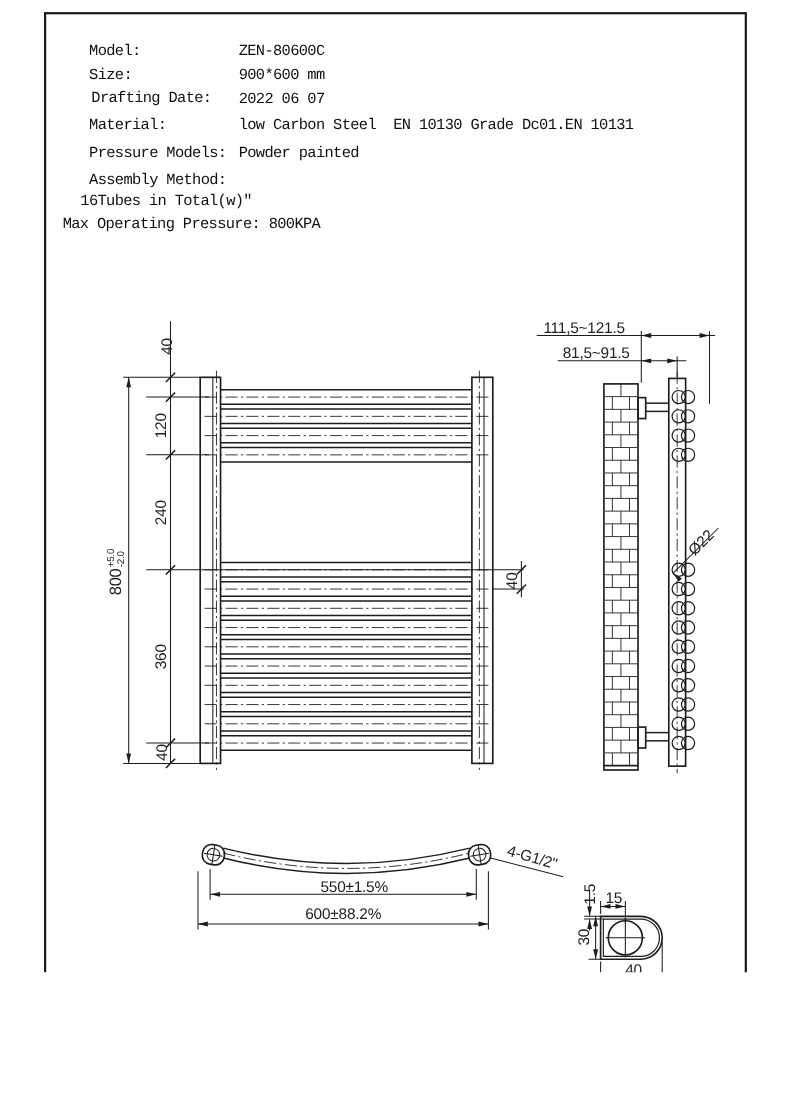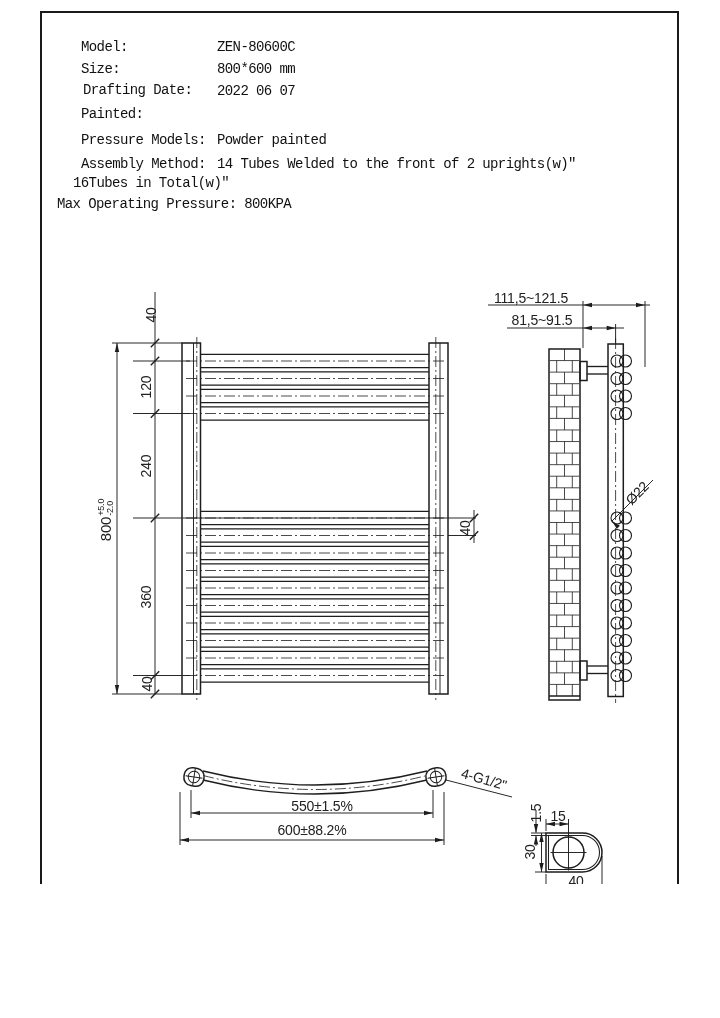--- a/index.html
+++ b/index.html
@@ -31,28 +31,28 @@
 </style>
 </head>
 <body>
 
 <div id="sheet">
   <div class="frame"></div>
 
   <div class="hl" style="left:81px;top:39px">Model:</div>
   <div class="hl" style="left:217px;top:39px">ZEN-80600C</div>
   <div class="hl" style="left:81px;top:61px">Size:</div>
-  <div class="hl" style="left:217px;top:61px">800*600 mm</div>
+  <div class="hl" style="left:217px;top:61px">900*600 mm</div>
   <div class="hl" style="left:83px;top:82px">Drafting Date:</div>
   <div class="hl" style="left:217px;top:83px">2022 06 07</div>
-  <div class="hl" style="left:81px;top:106px">Painted:</div>
+  <div class="hl" style="left:81px;top:106px">Material:</div>
+  <div class="hl" style="left:217px;top:106px">low Carbon Steel  EN 10130 Grade Dc01.EN 10131</div>
   <div class="hl" style="left:81px;top:132px">Pressure Models:</div>
   <div class="hl" style="left:217px;top:132px">Powder painted</div>
   <div class="hl" style="left:81px;top:156px">Assembly Method:</div>
-  <div class="hl" style="left:217px;top:156px">14 Tubes Welded to the front of 2 uprights(w)"</div>
   <div class="hl" style="left:73px;top:175px">16Tubes in Total(w)"</div>
   <div class="hl" style="left:57px;top:196px">Max Operating Pressure: 800KPA</div>
 
   <svg id="dwg" width="720" height="1018" viewBox="0 0 720 1018">
     <g id="front-view-linework">
         <rect x="182" y="343" width="18.5" height="351" class="thick"></rect>
         <line x1="193.5" y1="343" x2="193.5" y2="694" class="thin"></line>
         <line x1="196.8" y1="337" x2="196.8" y2="700" class="cl"></line>
         <rect x="429" y="343" width="19" height="351" class="thick"></rect>
         <line x1="440" y1="343" x2="440" y2="694" class="thin"></line>

